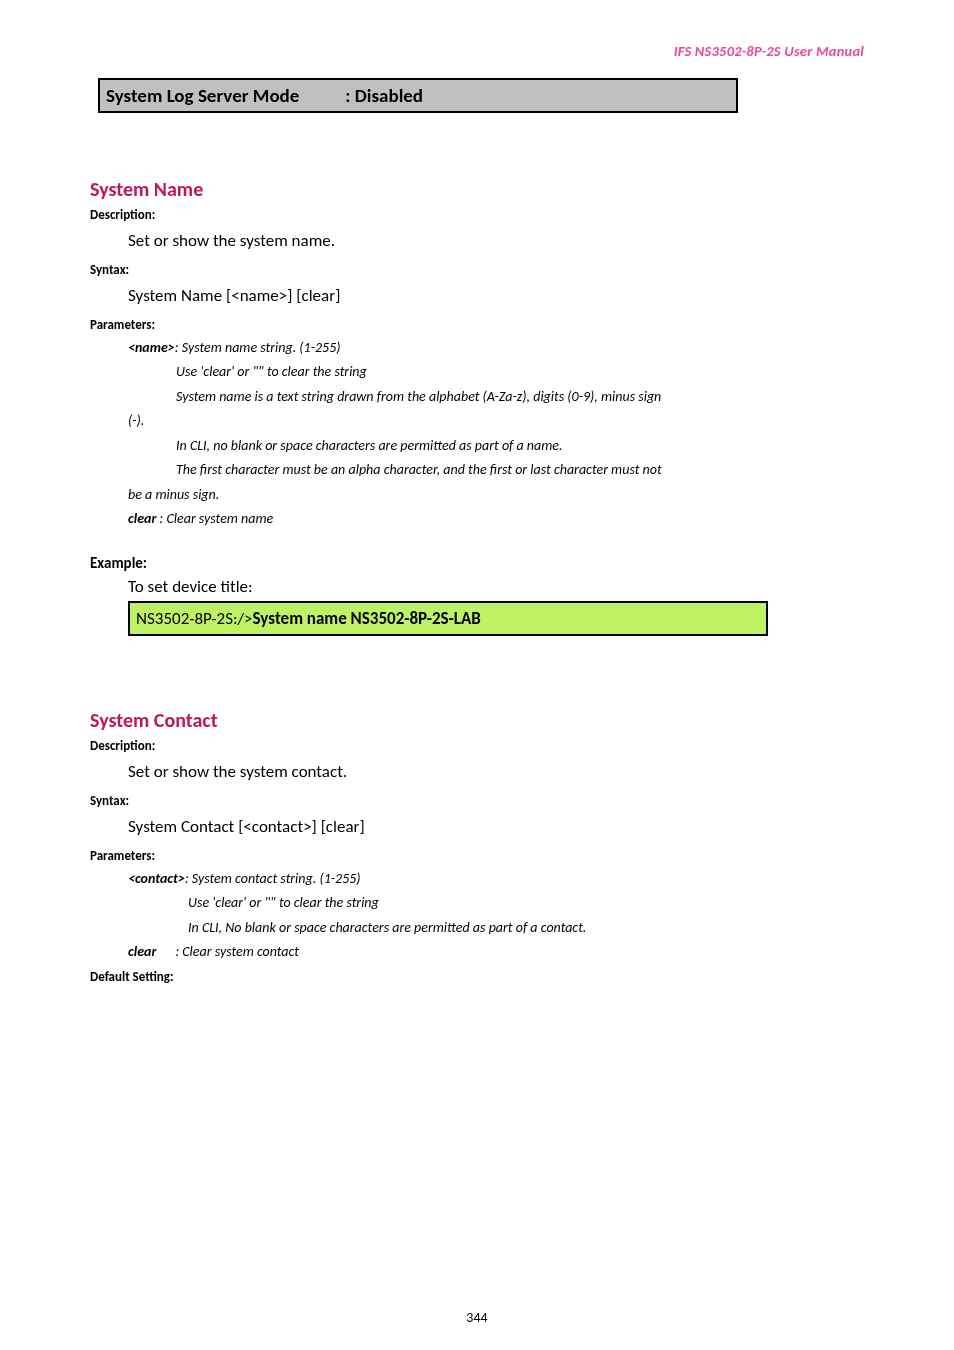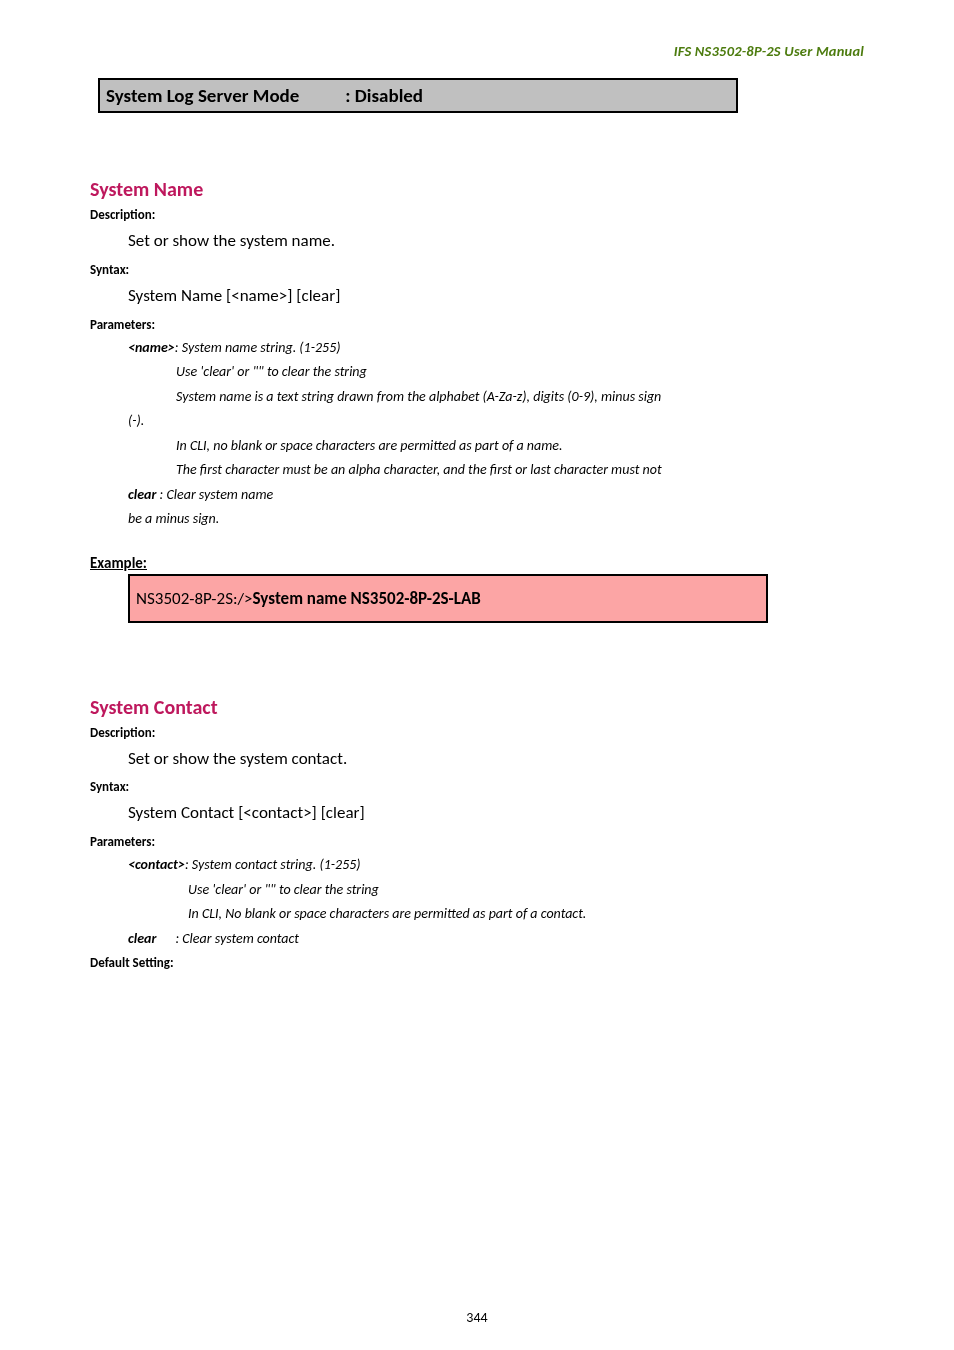--- a/index.html
+++ b/index.html
@@ -12,40 +12,40 @@
   }
   .page {
     width: 954px;
     height: 1350px;
     box-sizing: border-box;
     padding: 42px 90px 0 90px;
     position: relative;
   }
   .header-right {
     text-align: right;
-    color: #4d7c0f;
+    color: #ec4899;
     font-style: italic;
     font-weight: bold;
     font-size: 14.5px;
     margin-bottom: 18px;
     letter-spacing: 0.2px;
   }
   .code-box {
     border: 2.5px solid #000;
     background: #c0c0c0;
     padding: 4px 6px;
     font-size: 19px;
     font-weight: bold;
     box-sizing: border-box;
     width: 640px;
   }
   .code-box-light {
     border: 2.5px solid #000;
-    background: #fca5a5;
-    padding: 12px 6px;
+    background: #bef264;
+    padding: 5px 6px;
     font-size: 17px;
     box-sizing: border-box;
     width: 640px;
   }
   .section-title {
     color: #be185d;
     font-weight: bold;
     font-size: 20px;
     margin-top: 64px;
     margin-bottom: 6px;
@@ -54,21 +54,20 @@
     font-weight: bold;
     font-size: 13px;
     margin-top: 4px;
     margin-bottom: 4px;
   }
   .label-sm {
     font-weight: bold;
     font-size: 15px;
     margin-top: 22px;
     margin-bottom: 2px;
-    text-decoration: underline;
   }
   .body-text {
     font-size: 17px;
     line-height: 1.75;
   }
   .indent-1 {
     padding-left: 38px;
   }
   .indent-2 {
     padding-left: 86px;
@@ -114,26 +113,27 @@
 
   <div class="label mt-sm">Parameters:</div>
   <div class="param-line indent-1">
     <span class="bold">&lt;name&gt;</span><span>: System name string. (1-255)</span>
   </div>
   <div class="param-line indent-2">Use 'clear' or "" to clear the string</div>
   <div class="param-line indent-2">System name is a text string drawn from the alphabet (A-Za-z), digits (0-9), minus sign</div>
   <div class="param-line indent-1">(-).</div>
   <div class="param-line indent-2">In CLI, no blank or space characters are permitted as part of a name.</div>
   <div class="param-line indent-2">The first character must be an alpha character, and the first or last character must not</div>
+  <div class="param-line indent-1">be a minus sign.</div>
   <div class="param-line indent-1">
     <span class="bold">clear</span><span> : Clear system name</span>
   </div>
-  <div class="param-line indent-1">be a minus sign.</div>
 
   <div class="label-sm">Example:</div>
+  <div class="body-text indent-1" style="line-height:1.5;">To set device title:</div>
 
   <div class="code-box-light" style="margin-left:38px; margin-top:2px;">
     <span>NS3502-8P-2S:/&gt;</span><span class="bold">System name NS3502-8P-2S-LAB</span>
   </div>
 
   <div class="section-title" style="margin-top:72px;">System Contact</div>
 
   <div class="label">Description:</div>
   <div class="body-text indent-1">Set or show the system contact.</div>
 

